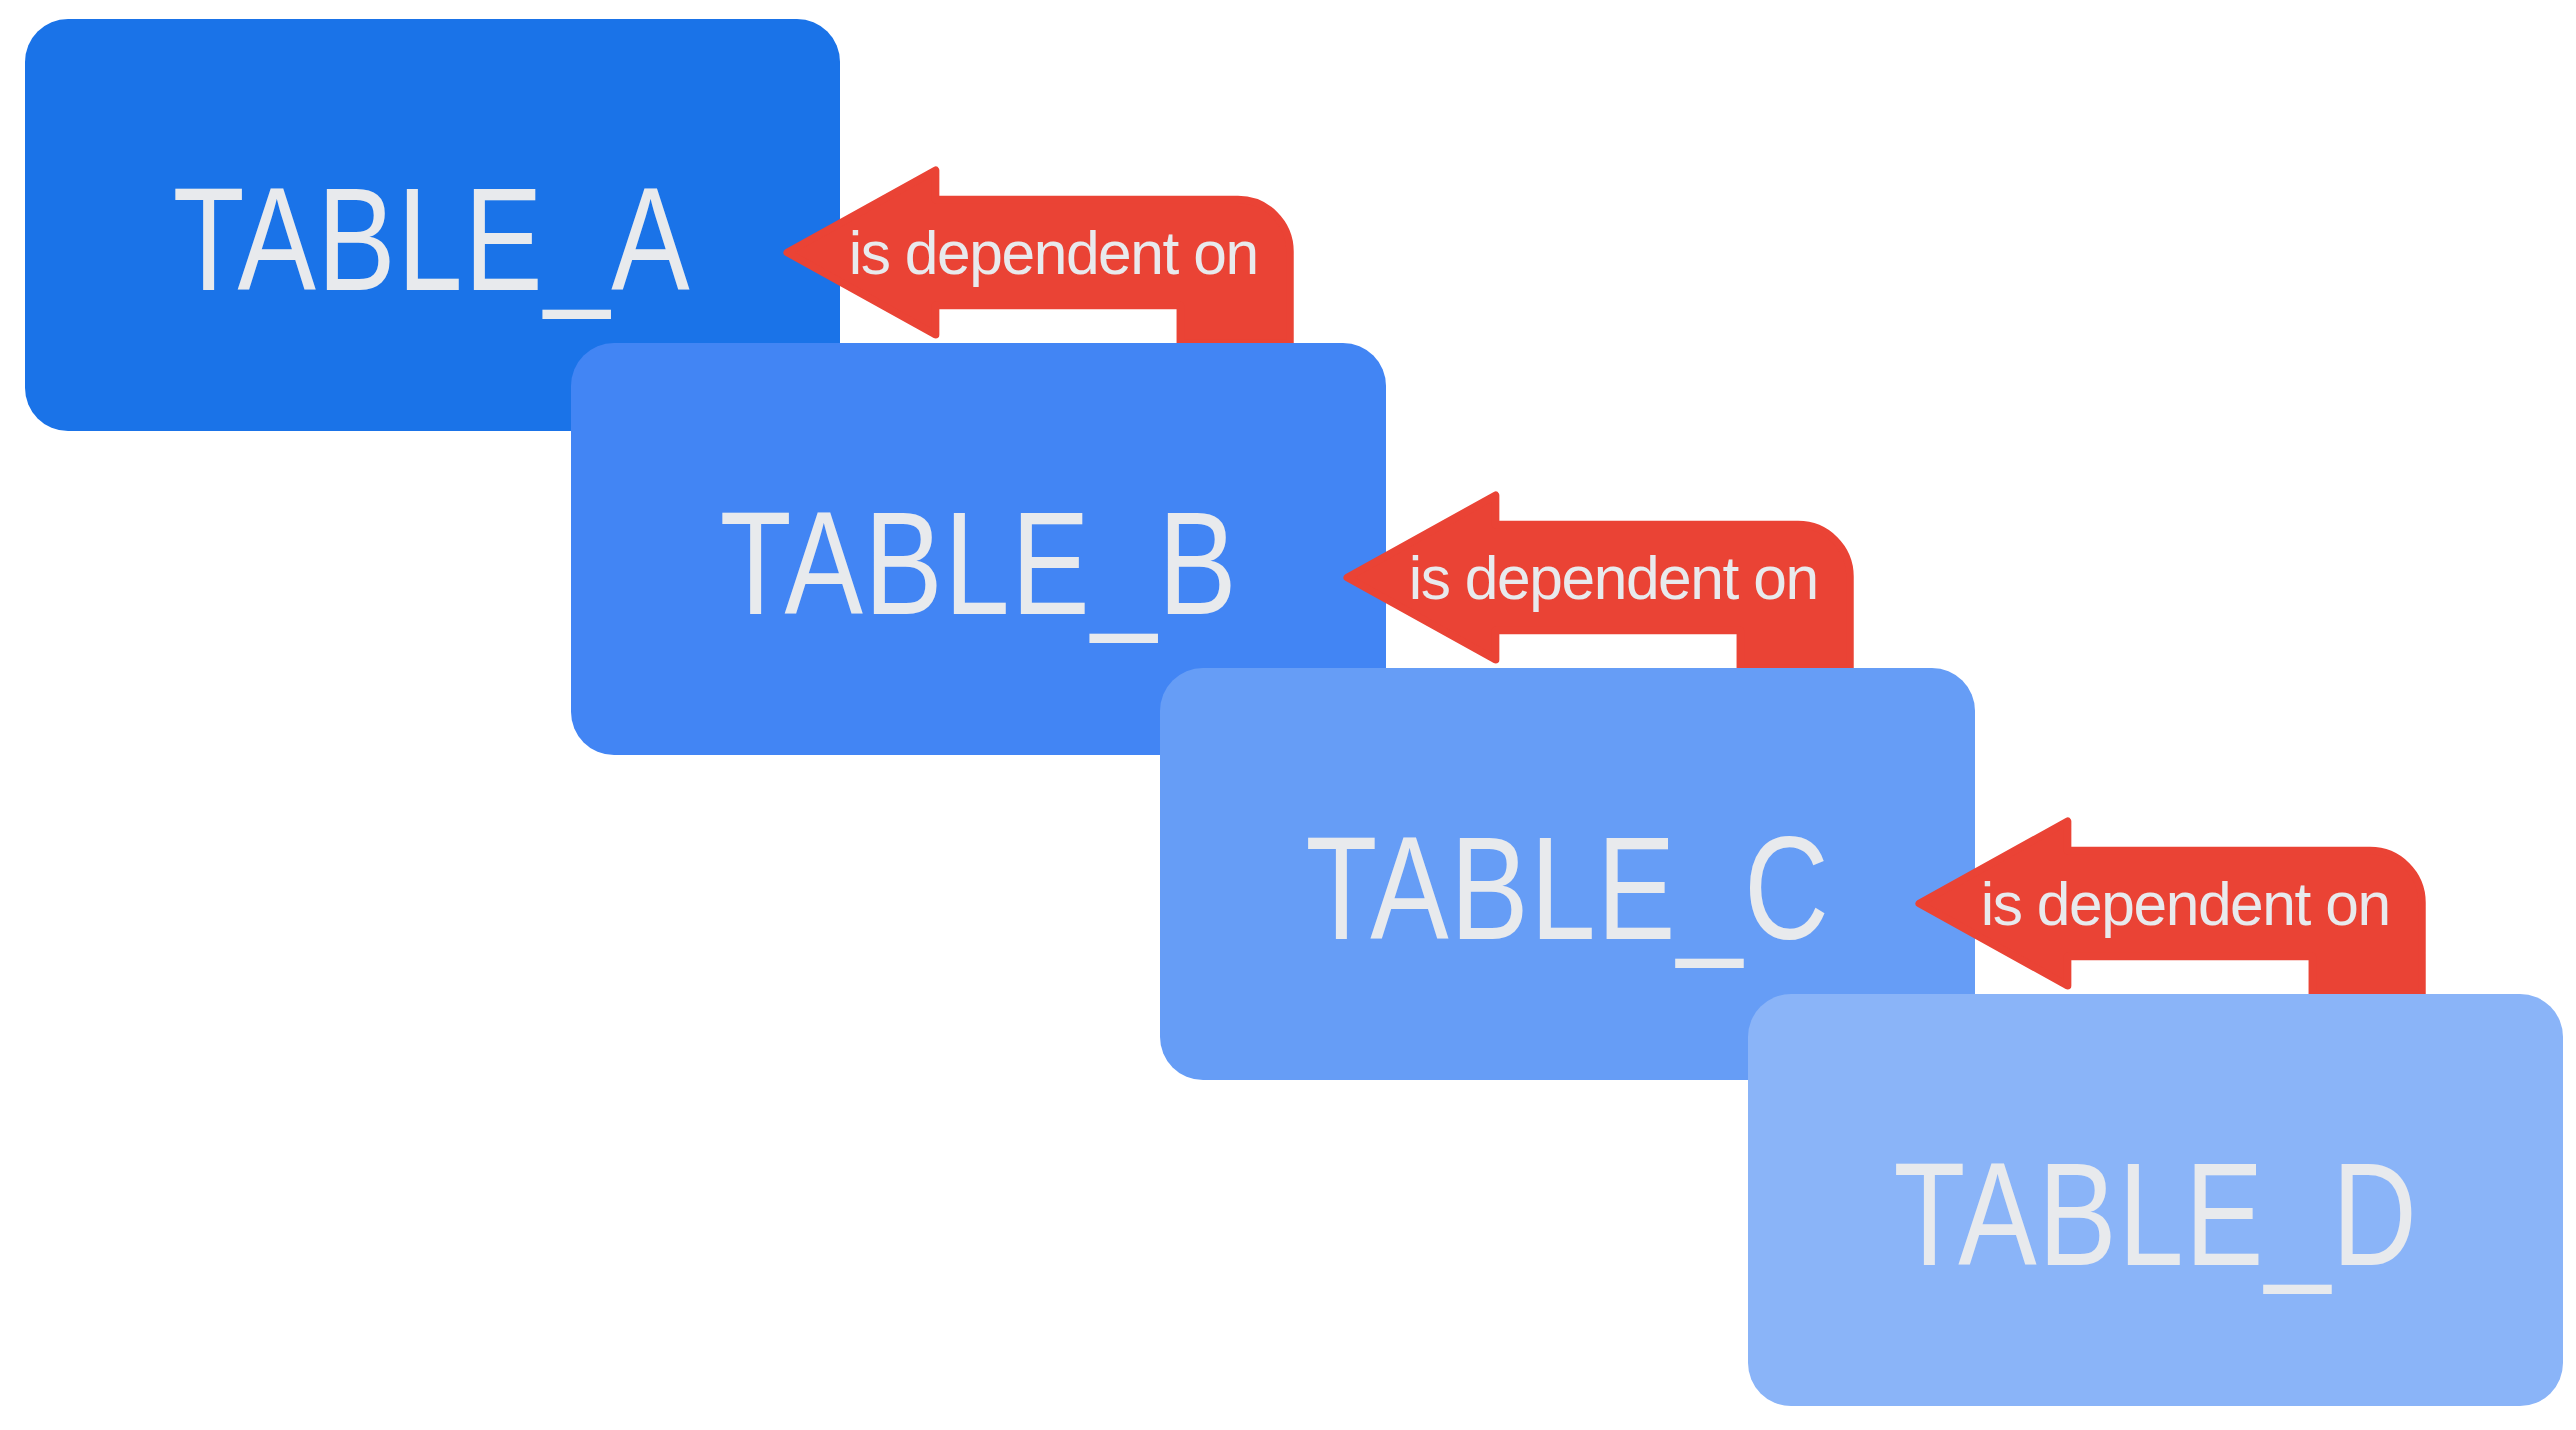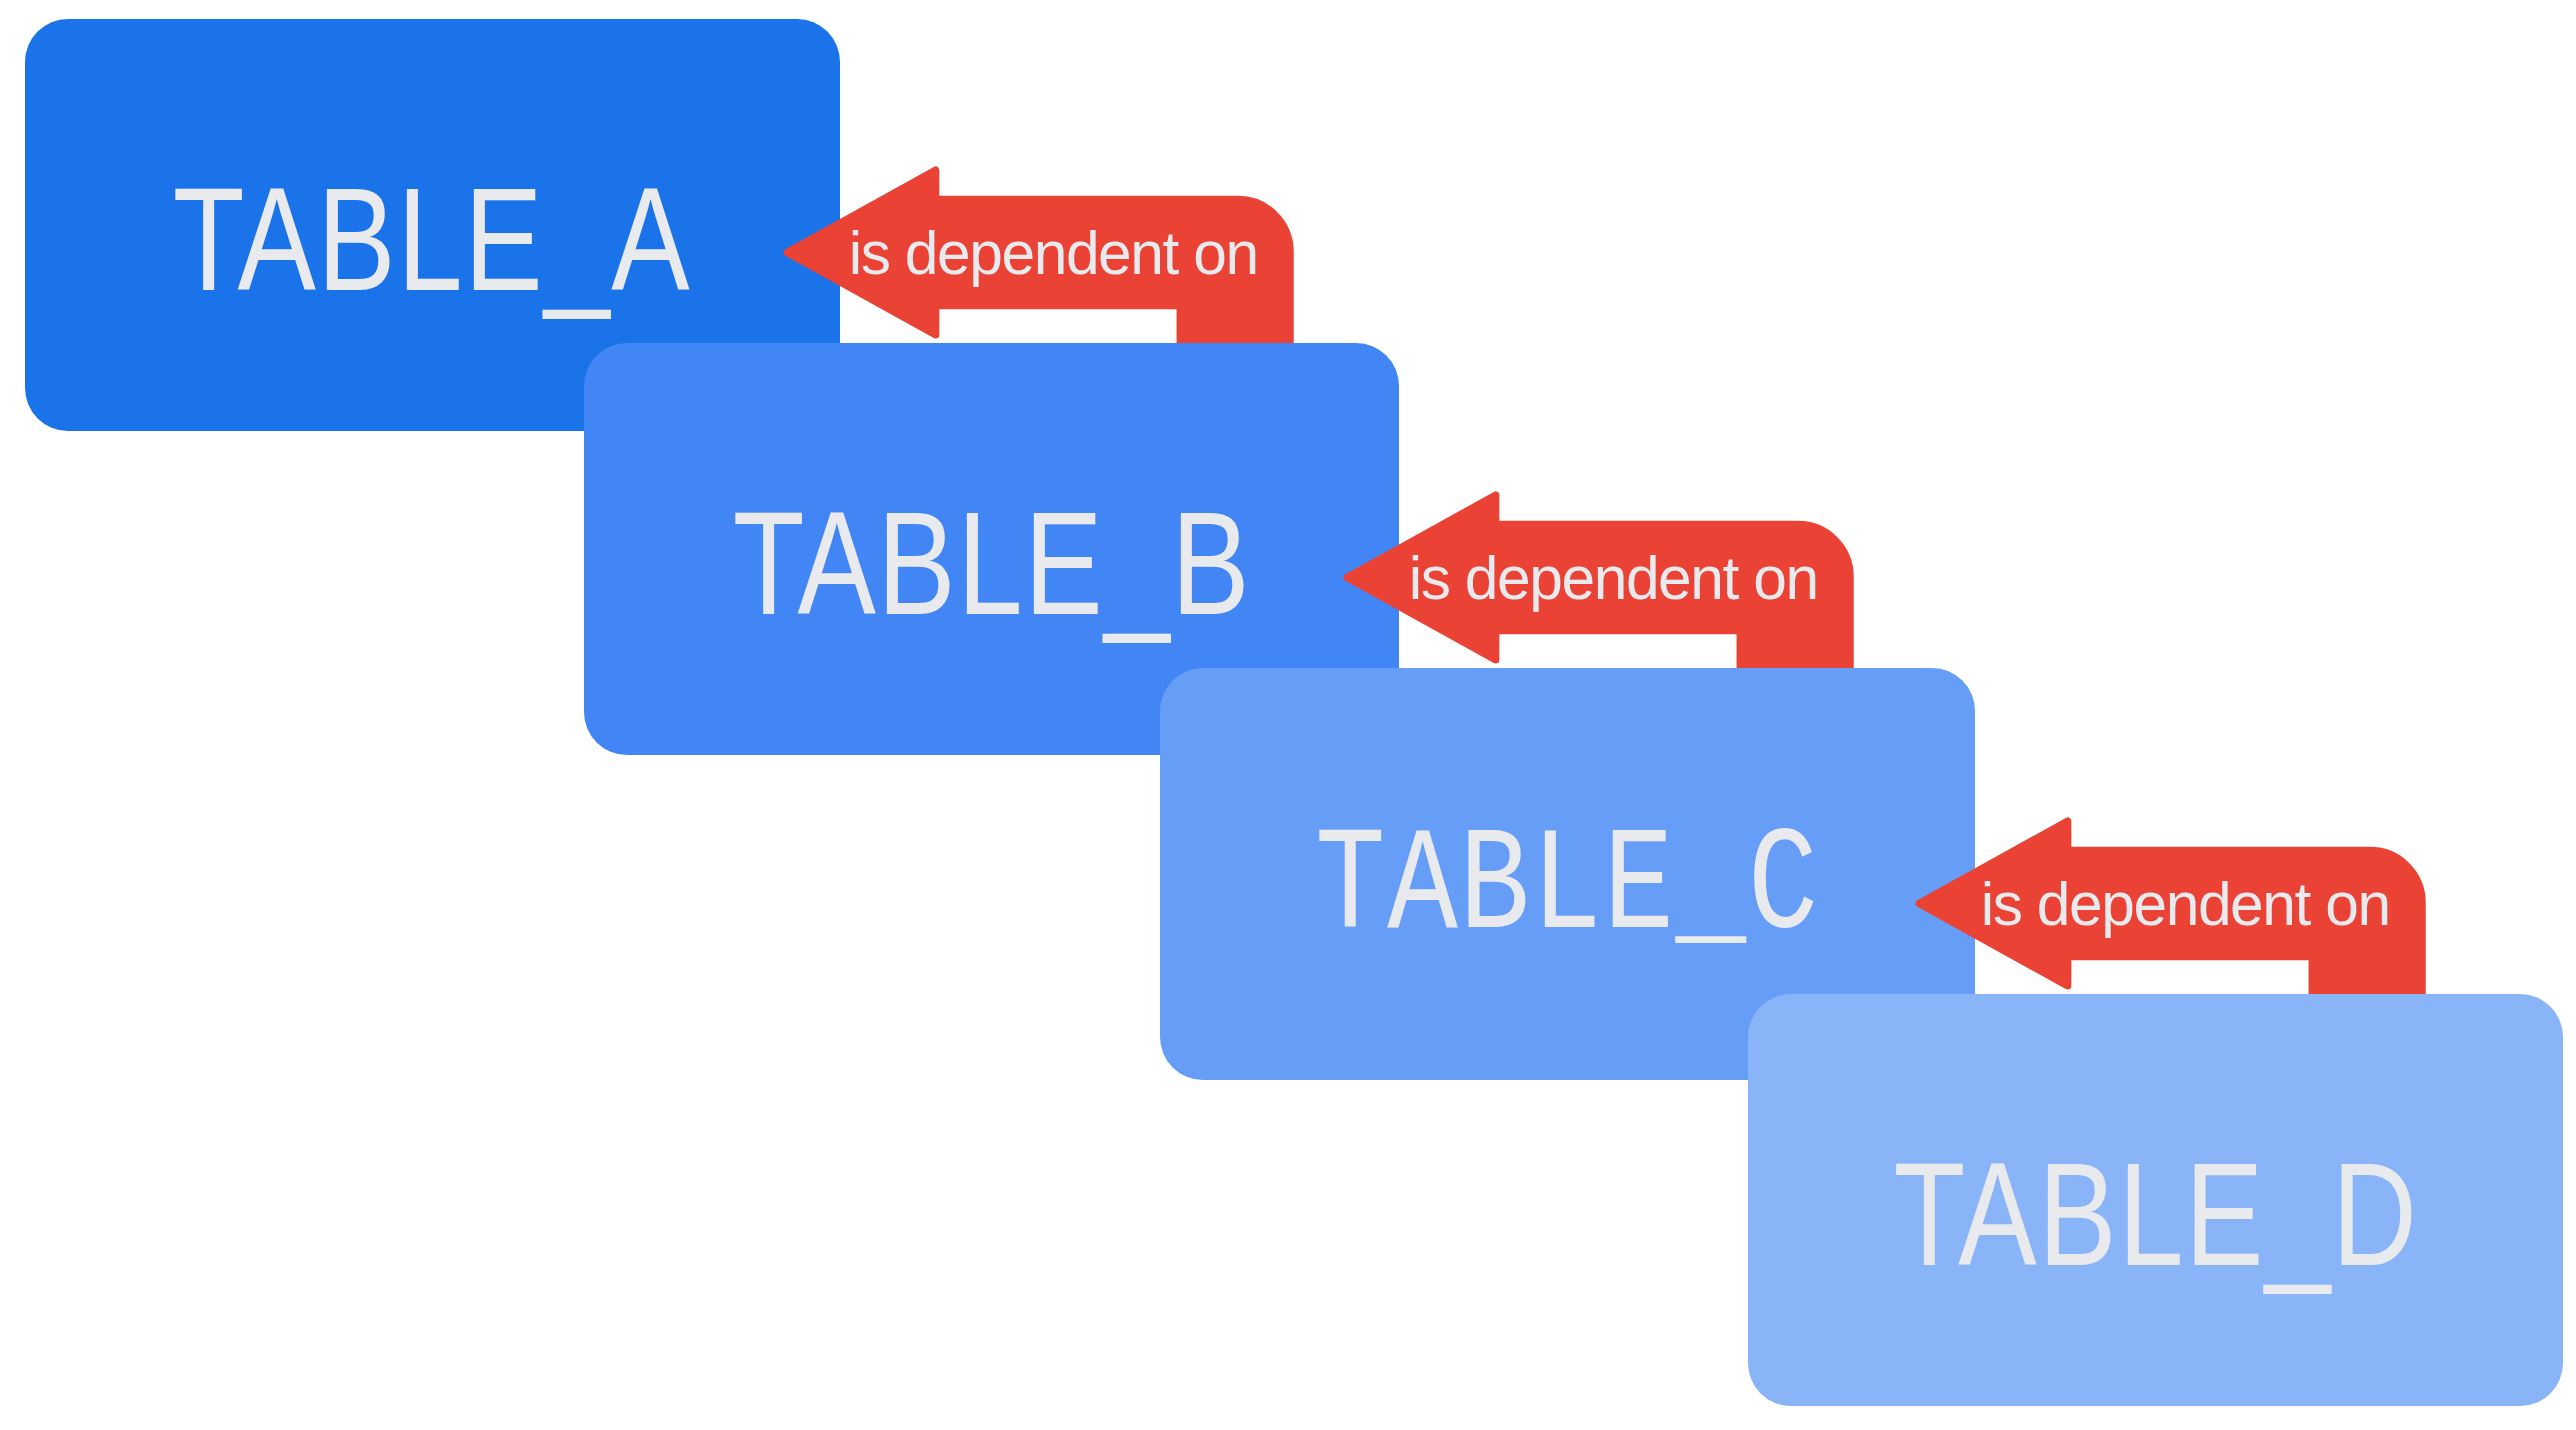--- a/index.html
+++ b/index.html
@@ -23,21 +23,21 @@
   .table-label {
     display: inline-block;
     font-size: 147px;
     font-weight: 400;
     letter-spacing: 1.9px;
     transform: scaleX(0.80);
     margin-top: 28px;
     white-space: nowrap;
   }
   #box-a { left: 24.6px;   top: 19px;   }
-  #box-b { left: 584px;  top: 343px; text-align: center;  }
+  #box-b { left: 571px;  top: 343px; text-align: center;  }
   #box-c { left: 1160px; top: 668px;  }
   #box-d { left: 1728px; top: 994px; }
 
   .dep-arrow {
     position: absolute;
     width: 506px;
     height: 189px;
     overflow: visible;
   }
   #arrow-1 { left: 787px;  top: 158px; }
@@ -67,21 +67,21 @@
 
   <div class="table-node" id="box-b" style="background-color: rgb(66, 133, 244);">
     <span class="table-label" style="color: rgb(232, 234, 237);">TABLE_B</span>
   </div>
 
   <svg class="dep-arrow" id="arrow-2" viewBox="0 0 535 200">
     <path class="arrow-shape" d="M0 100 L157 13 L157 44 L477 44 A55 55 0 0 1 532 99 L532 196 L416 196 L416 156 L157 156 L157 187 Z" fill="#EA4335" stroke="#EA4335"></path>
     <text class="arrow-label" x="65" y="123" fill="#E8EAED">is dependent on</text>
   </svg>
 
-  <div class="table-node" id="box-c" style="background-color: rgb(102, 157, 246); font-family: Liberation Mono, monospace;">
+  <div class="table-node" id="box-c" style="background-color: rgb(102, 157, 246);">
     <span class="table-label" style="color: rgb(232, 234, 237);">TABLE_C</span>
   </div>
 
   <svg class="dep-arrow" id="arrow-3" viewBox="0 0 535 200">
     <path class="arrow-shape" d="M0 100 L157 13 L157 44 L477 44 A55 55 0 0 1 532 99 L532 196 L416 196 L416 156 L157 156 L157 187 Z" fill="#EA4335" stroke="#EA4335"></path>
     <text class="arrow-label" x="65" y="123" fill="#E8EAED">is dependent on</text>
   </svg>
 
   <div class="table-node" id="box-d" style="background-color: rgb(138, 180, 248); margin-left: 20px;">
     <span class="table-label" style="color: rgb(232, 234, 237);">TABLE_D</span>

